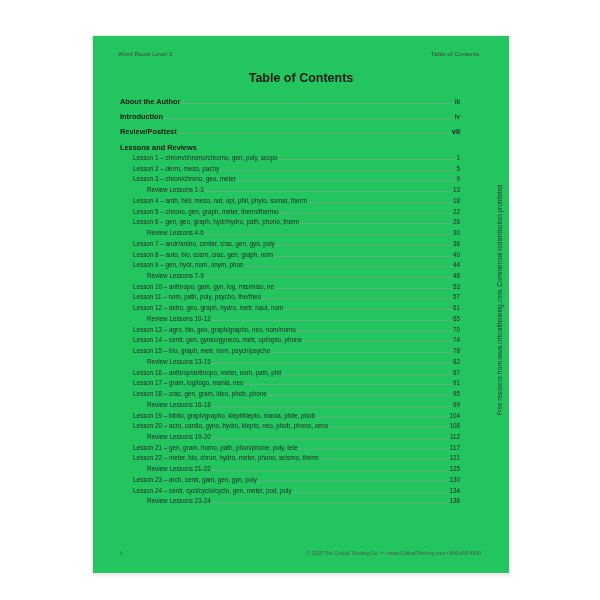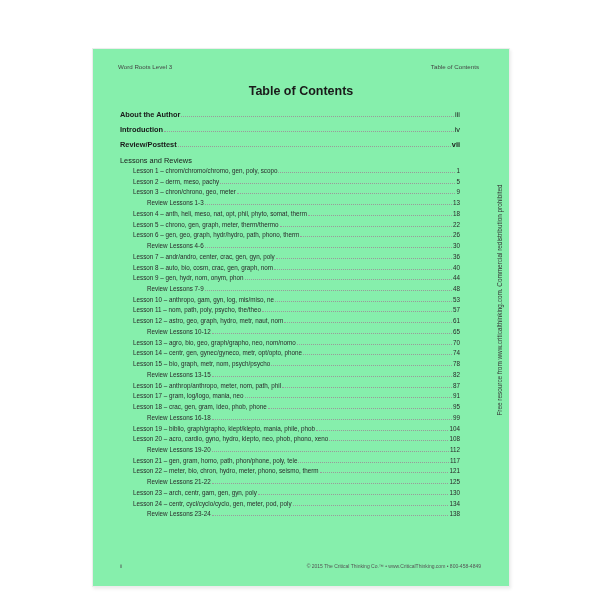--- a/index.html
+++ b/index.html
@@ -1,22 +1,22 @@
 <!DOCTYPE html>
 <html><head>
 <meta charset="utf-8">
 <style>
   html, body { margin:0; padding:0; }
   body {
     width:600px; height:600px; background:#ffffff; position:relative; overflow:hidden;
     font-family:"Liberation Sans", sans-serif; color:#222;
   }
   .page {
-    position:absolute; left:92px; top:48px; width:416px; height:537px;
-    background:#86efac; border:1px solid #ececec;
+    position:absolute; left:92px; top:35px; width:416px; height:537px;
+    background:#22c55e; border:1px solid #ececec;
     box-shadow: 1px 2px 3px rgba(0,0,0,0.08);
   }
   .running-head {
     position:absolute; top:14px; font-size:6.2px; color:#444;
   }
   .running-head.left { left:25px; }
   .running-head.right { right:30px; }
   .toc-title {
     position:absolute; top:35px; left:0; width:100%; text-align:center;
     font-weight:bold; font-size:12.5px; color:#1a1a1a;
@@ -31,21 +31,21 @@
   .entry.major { font-weight:bold; font-size:7.4px; color:#1a1a1a; }
   .entry.sub { left:13px; width:327px; }
   .entry.review { left:27px; width:313px; }
   .entry .label { flex:0 0 auto; }
   .entry .leader {
     flex:1 1 auto; overflow:hidden; margin:0 1px;
     border-bottom:1px dotted #9a9a9a; height:1px; align-self:flex-end; margin-bottom:2px;
   }
   .entry .pg { flex:0 0 auto; }
   .section-head {
-    position:absolute; left:0; font-weight:normal; font-size:7.4px; color:#1a1a1a;text-align:right;
+    position:absolute; left:0; font-weight:bold; font-size:7.4px; color:#1a1a1a;text-align:right;
   }
   .footer-page { position:absolute; left:27px; top:514px; font-size:5px; color:#555; }
   .footer-copy { position:absolute; right:28px; top:514px; font-size:5px; color:#555; }
   .side-note {
     position:absolute; left:499px; top:300px; font-size:6.4px; color:#333;
     transform: translate(-50%,-50%) rotate(-90deg); white-space:nowrap;
   }
 </style>
 </head>
 <body>

